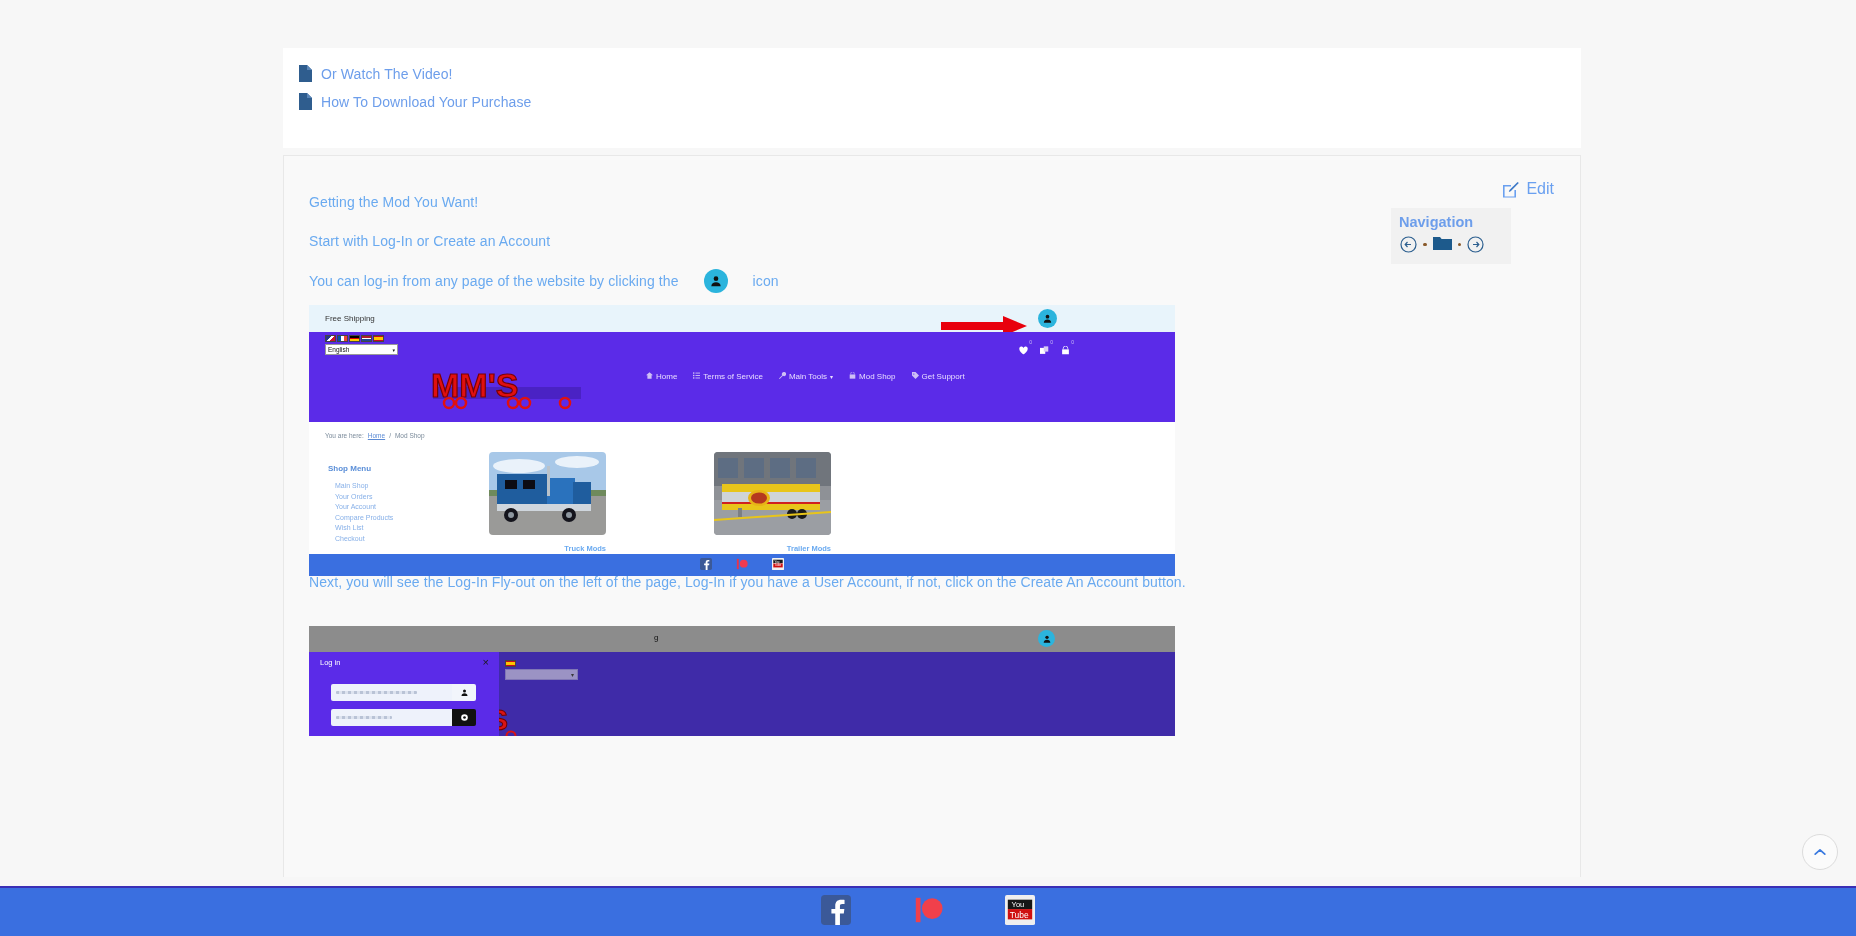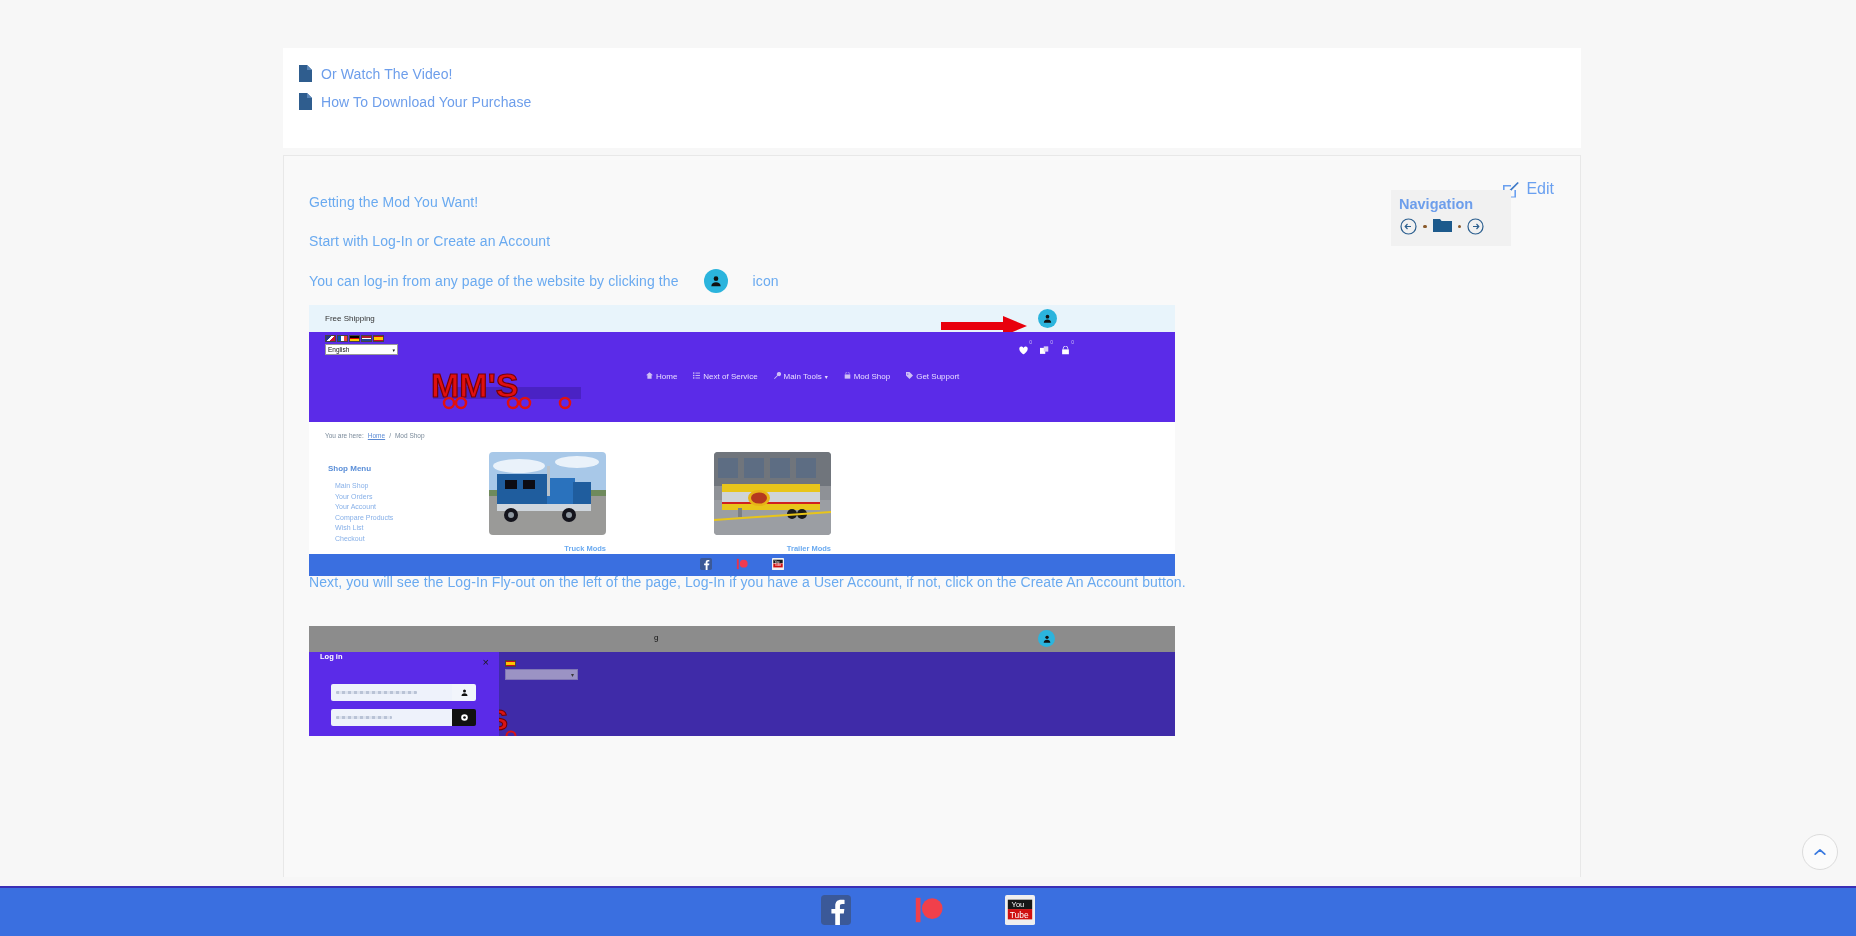--- a/index.html
+++ b/index.html
@@ -37,21 +37,21 @@
   
   #edit-button{
     position:absolute; right:26px; top:24px;
     display:flex; align-items:center; gap:7px;
     color:#6aa0f0; font-size:16px; text-decoration:none;
   }
   #edit-button .pencil-box{ width:17px; height:17px; }
 
   
   #navigation-box{
-    position:absolute; right:69px; top:34px; width:120px; height:56px;
+    position:absolute; right:69px; top:52px; width:120px; height:56px;
     background:#f1f1f1;
   }
   #navigation-box .nav-title{
     color:#6d9eeb; font-size:14.5px; font-weight:bold; padding:6px 0 0 8px;
   }
   #navigation-box .nav-icons{
     display:flex; align-items:center; gap:6px; padding:5px 0 0 9px;
   }
   .nav-circ{ width:17px; height:17px; }
   .nav-dot{ width:3.5px; height:3.5px; border-radius:50%; background:#8a5a2b; }
@@ -150,21 +150,21 @@
     position:absolute; left:729px; top:4px; width:17px; height:17px;
     border-radius:50%; background:#2bb4dd; display:flex;
     align-items:center; justify-content:center;
   }
   #ss2-purple{ height:84px; background:#3f2ba8; position:relative; }
   #login-flyout{
     position:absolute; left:0; top:0; width:190px; height:110px;
     background:#5b2be8; z-index:5;
   }
   #login-flyout .lf-title{
-    color:#fff; font-size:7.5px; font-weight:bold; padding:0 0 0 11px;
+    color:#fff; font-size:7.5px; font-weight:normal; padding:6px 0 0 11px;
   }
   #login-flyout .lf-close{
     position:absolute; right:10px; top:5px; color:#1a1a1a; font-size:11px;
     line-height:1; cursor:pointer;
   }
   .lf-field{
     position:absolute; left:22px; width:145px; height:17px; display:flex;
   }
   .lf-input{
     flex:1; background:#eef2fb; border-radius:2px 0 0 2px;
@@ -353,21 +353,21 @@
           <span>
             <svg viewBox="0 0 10 9" width="7" height="7">
                 <rect x="0" y="0" width="2" height="2" fill="#cfc0f5"></rect>
                 <rect x="3.5" y="0.4" width="6.5" height="1.3" fill="#cfc0f5"></rect>
                 <rect x="0" y="3.5" width="2" height="2" fill="#cfc0f5"></rect>
                 <rect x="3.5" y="3.9" width="6.5" height="1.3" fill="#cfc0f5"></rect>
                 <rect x="0" y="7" width="2" height="2" fill="#cfc0f5"></rect>
                 <rect x="3.5" y="7.4" width="6.5" height="1.3" fill="#cfc0f5"></rect>
               </svg>
           </span>
-          <span>Next of Service</span>
+          <span>Terms of Service</span>
         </span>
         <span class="navitem">
           <span>
             <svg viewBox="0 0 10 10" width="7" height="7">
                 <path d="M7 0a3 3 0 00-2.4 4.8L0 9.4 1 10l4.6-4.6A3 3 0 107 0z" fill="#cfc0f5"></path>
               </svg>
           </span>
           <span>Main Tools</span>
           <span style="font-size:6px;">▾</span>
         </span>

